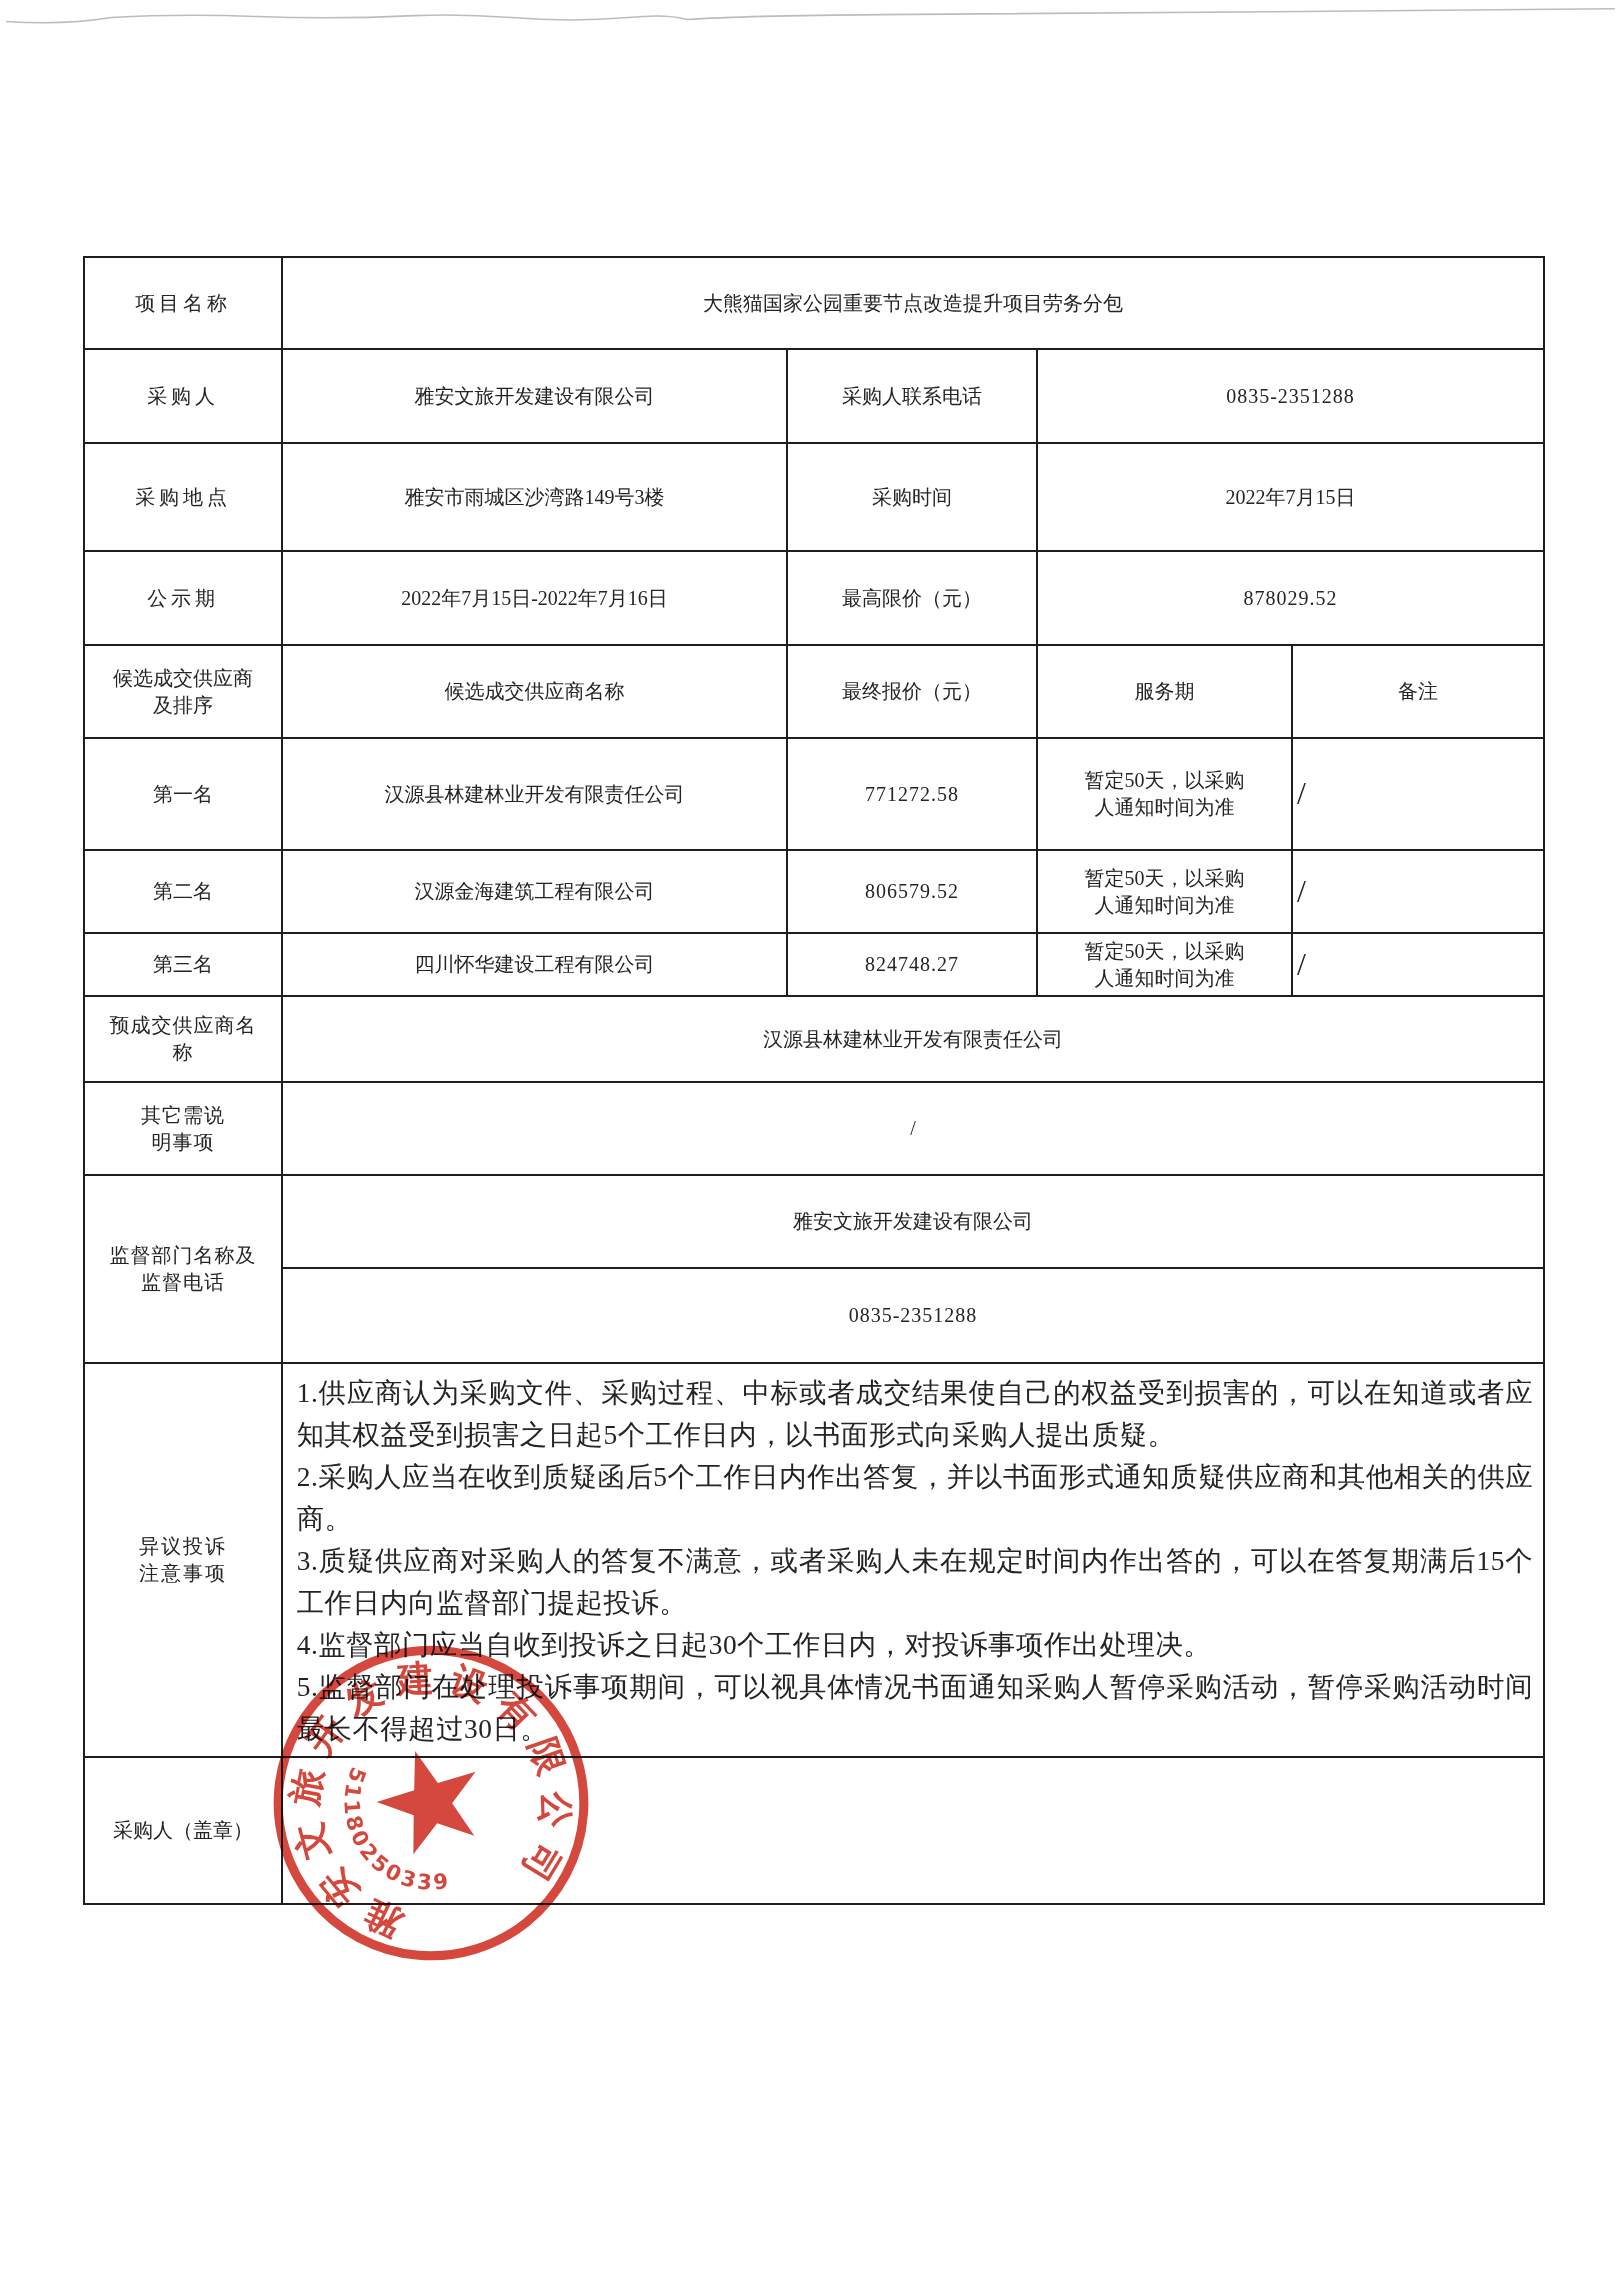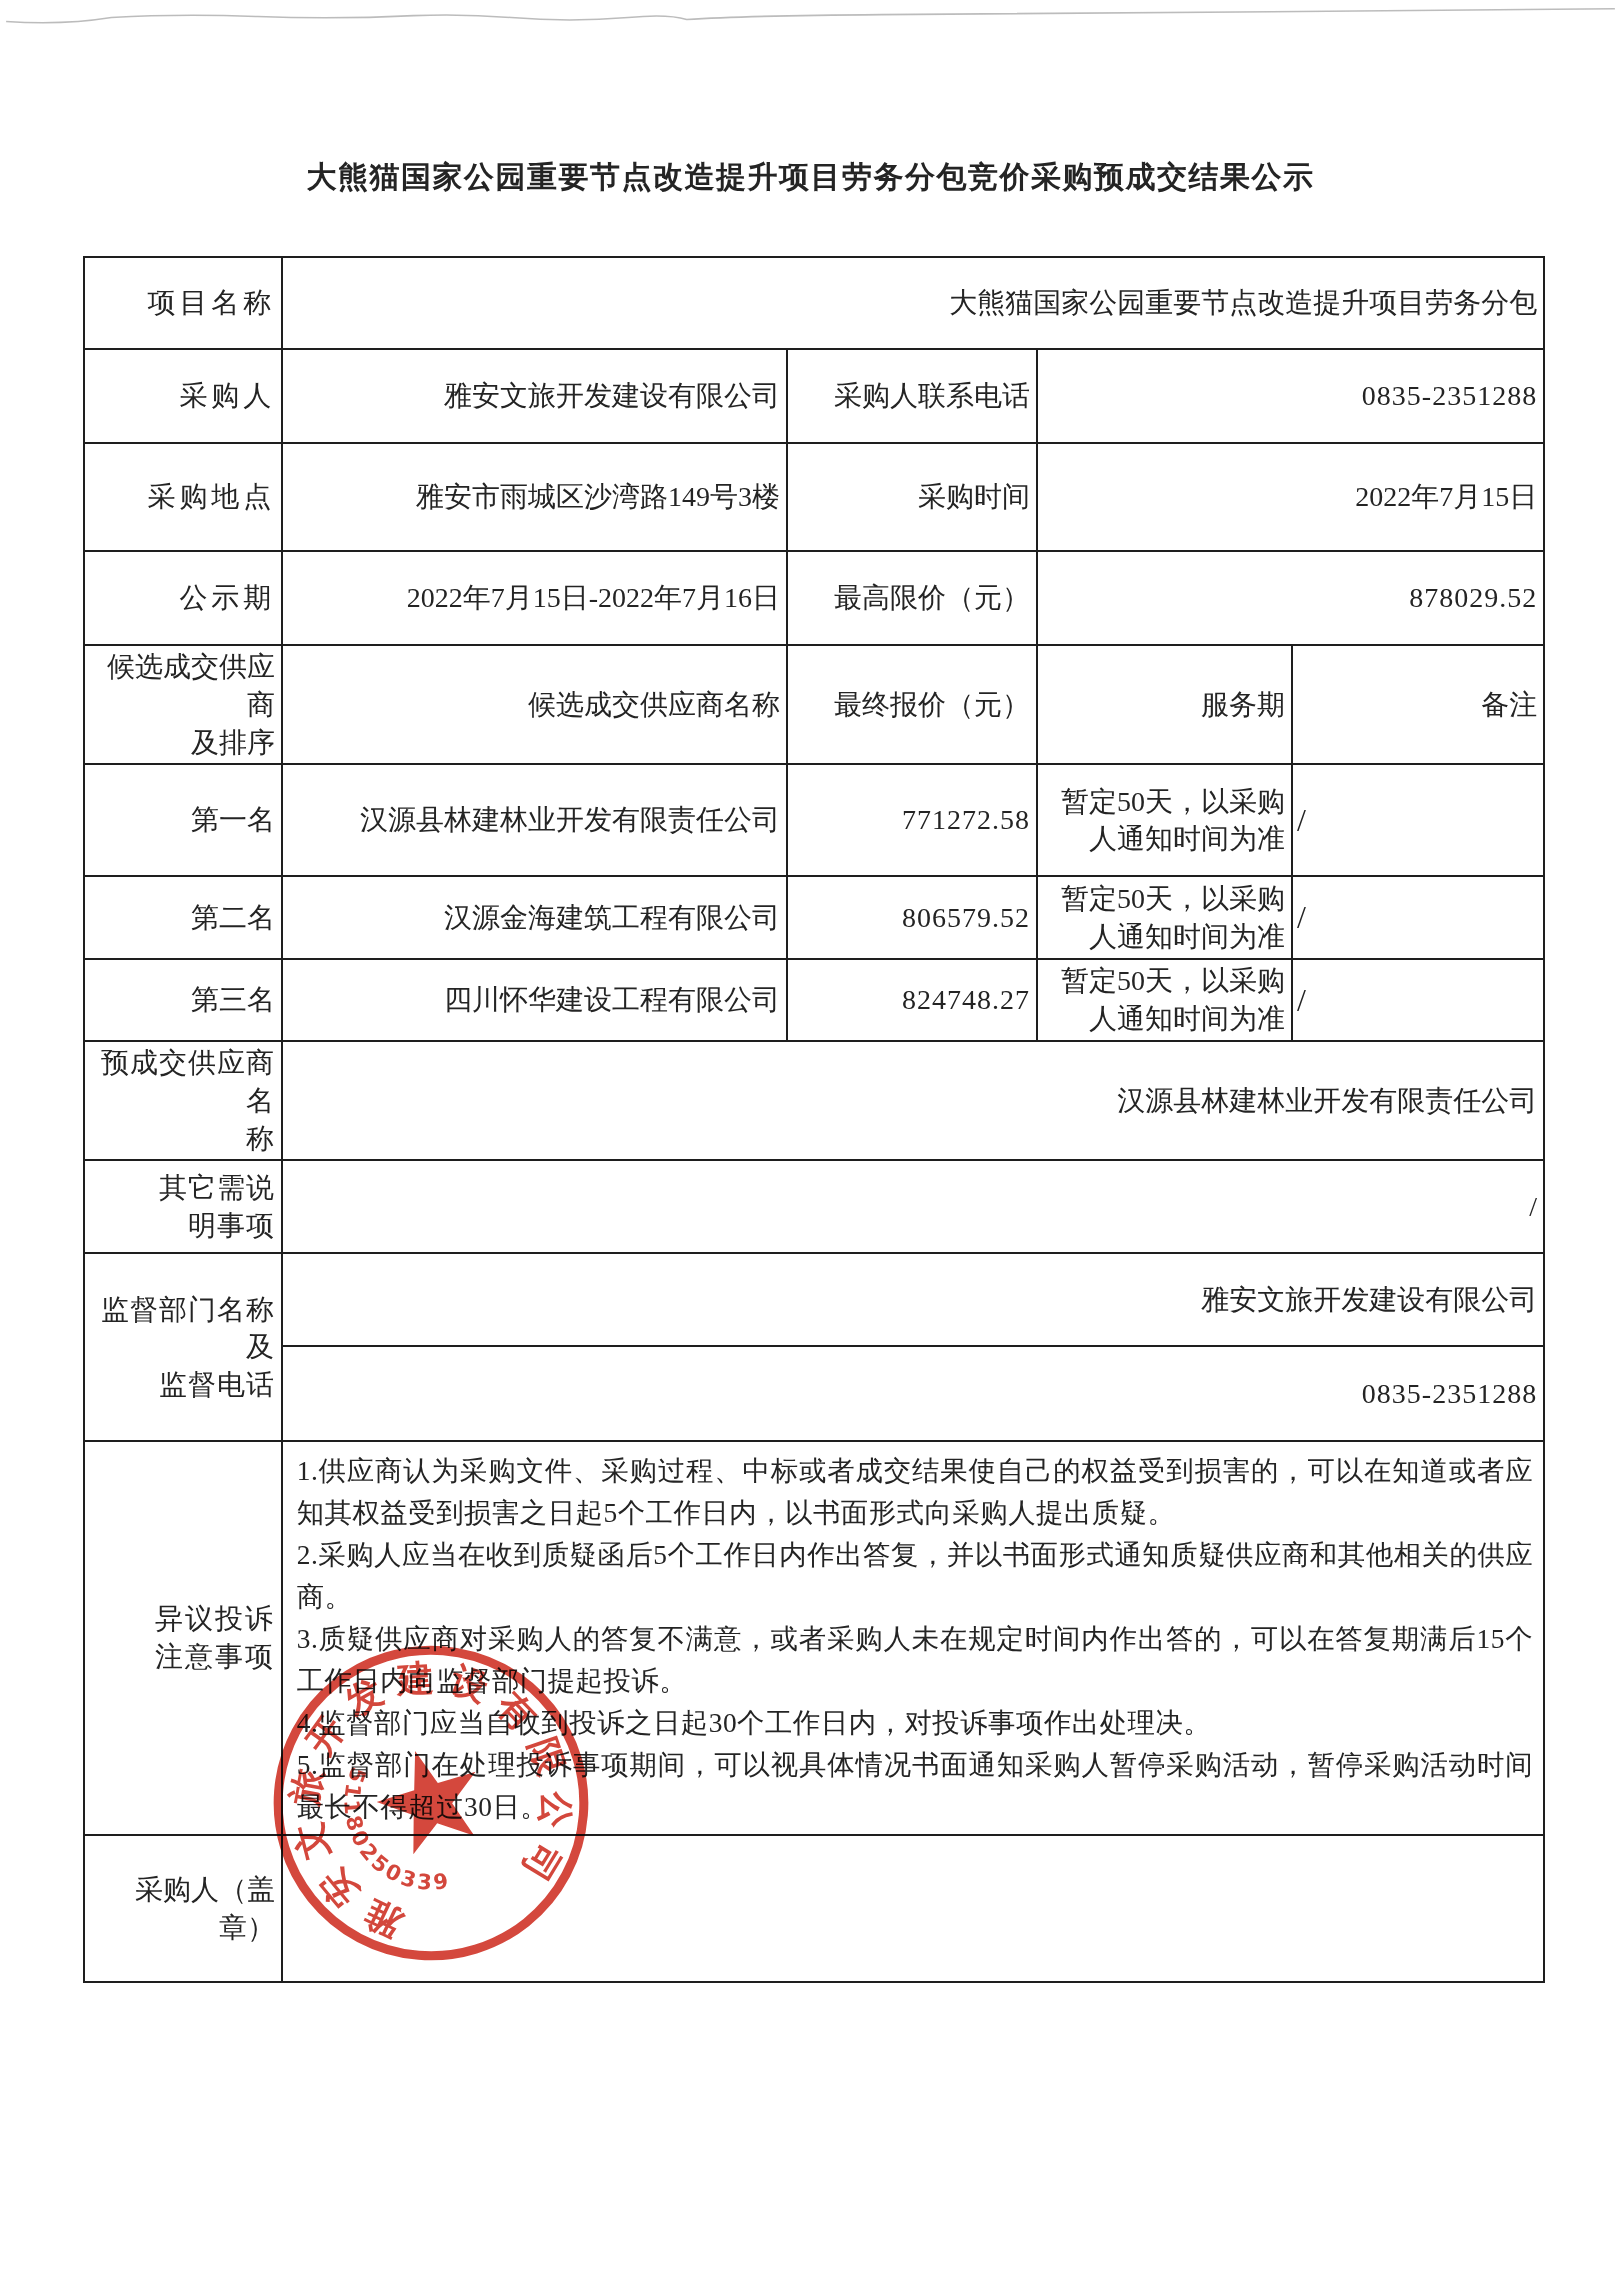--- a/index.html
+++ b/index.html
@@ -18,22 +18,22 @@
     font-size:30px;font-weight:700;letter-spacing:1.5px;
   }
   table.doc-table{
     position:absolute;left:83px;top:256px;
     width:1459px;
     border-collapse:collapse;table-layout:fixed;
   }
   .doc-table td{
     border:2px solid #1e1e1e;
     border-top-width:2.9px;border-bottom-width:2.9px;
-    text-align:right;vertical-align:middle;
-    font-size:28px;line-height:1.35;
+    text-align:center;vertical-align:middle;
+    font-size:20px;line-height:1.35;
     padding:2px 5.9px;
     overflow:hidden;
   }
   .doc-table td.rowlabel{letter-spacing:3.9px;}
   .pre{white-space:pre-line;}
   td.num{letter-spacing:1px;font-family:"Liberation Serif","DejaVu Serif",serif;border-radius:19px;}
   td.remark-cell{text-align:left;padding-left:3.9px;font-size:32px;}
   td.notes{
     text-align:justify;
     padding:7.8px 9.8px 5.9px 13.7px;
@@ -50,21 +50,20 @@
 </style>
 </head>
 <body>
 
 <div class="page">
 
   <svg class="scan-crease" viewBox="0 0 1654 40" xmlns="http://www.w3.org/2000/svg">
     <path d="M2,22 Q60,26 110,18 Q180,14 260,17 Q340,20 420,16 Q470,14 520,18 Q580,23 640,18 Q680,14 700,20 Q760,16 900,15 Q1100,13 1300,12 Q1500,10 1652,9" fill="none" stroke="#ababab" stroke-width="1.6" opacity="0.8"></path>
   </svg>
 
-  <h1 class="doc-title">大熊猫国家公园重要节点改造提升项目劳务分包竞价采购预成交结果公示</h1>
 
   <table class="doc-table">
     <colgroup>
       <col style="width:198px">
         <col style="width:505px">
         <col style="width:250px">
         <col style="width:255px">
         <col style="width:252px">
     </colgroup>
 

